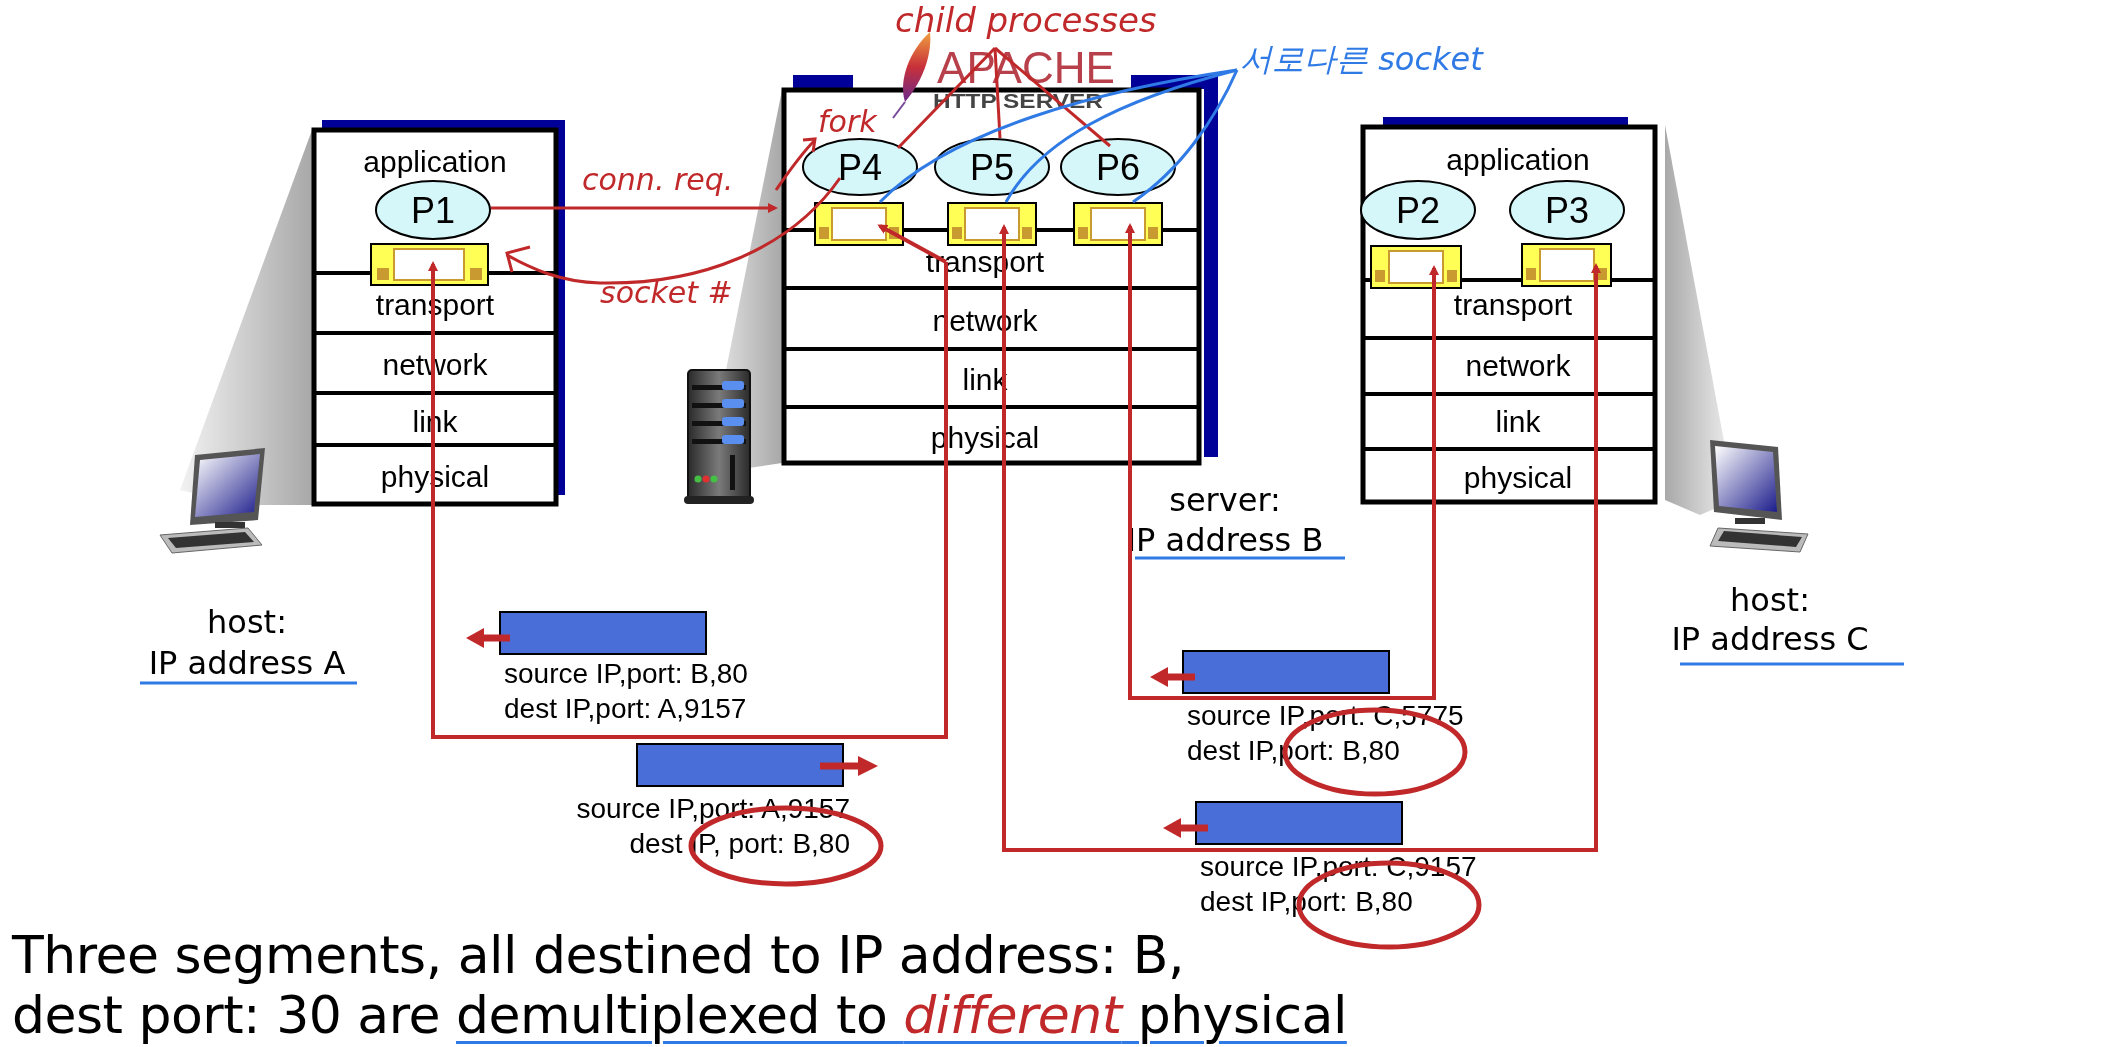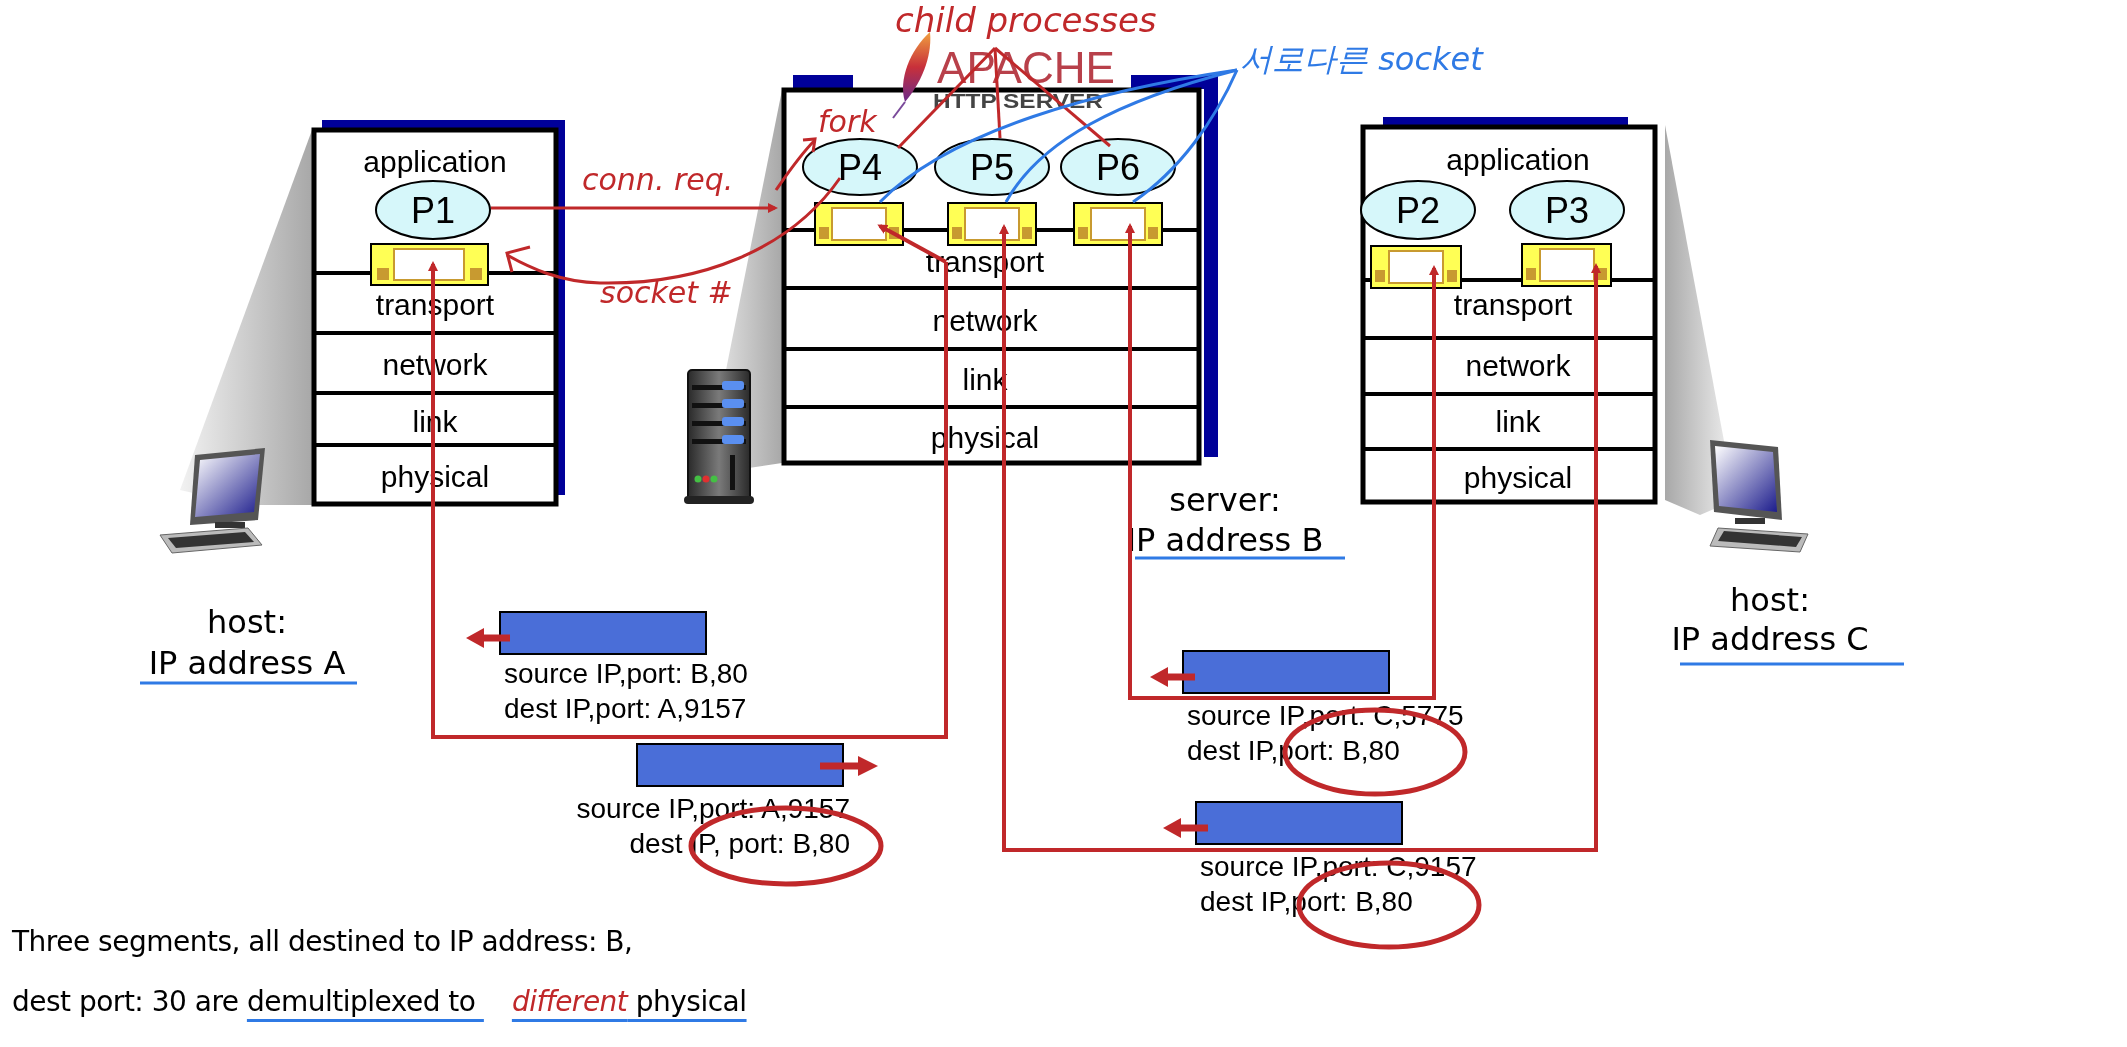--- a/index.html
+++ b/index.html
@@ -4,23 +4,23 @@
 <style>
   html, body { margin:0; padding:0; background:#ffffff; }
   body { width:2127px; height:1047px; position:relative; overflow:hidden; font-family:"Liberation Sans", sans-serif; }
   svg#diagram { position:absolute; left:0; top:0; }
   .layer-text { font-family:"Liberation Sans", sans-serif; font-size:30px; fill:#000; text-anchor:middle; }
   .proc-text { font-family:"Liberation Sans", sans-serif; font-size:36px; fill:#000; text-anchor:middle; }
   .seg-text { font-family:"Liberation Sans", sans-serif; font-size:28px; fill:#000; }
   .host-text { font-family:"DejaVu Sans", sans-serif; font-size:32px; fill:#000; text-anchor:middle; }
   .hand-red { font-family:"DejaVu Sans", sans-serif; font-size:30px; fill:#c0282a; font-style:italic; }
   .hand-blue { font-family:"DejaVu Sans", sans-serif; font-size:32px; fill:#2f7ae5; font-style:italic; }
-  .caption { position:absolute; left:12px; font-family:"DejaVu Sans", sans-serif; font-size:28px; color:#000; white-space:nowrap; letter-spacing:-0.5px;text-align:center; }
+  .caption { position:absolute; left:12px; font-family:"DejaVu Sans", sans-serif; font-size:52px; color:#000; white-space:nowrap; letter-spacing:-0.5px;text-align:center; }
   .caption .ul { text-decoration:underline; text-decoration-color:#2f7ae5; text-underline-offset:8px; text-decoration-thickness:3px; }
-  .caption .em { color:#c0282a; font-style:italic;margin-left:28px; }
+  .caption .em { color:#c0282a; font-style:italic; }
 </style>
 </head>
 <body>
 
 <svg id="diagram" width="2127" height="1047" viewBox="0 0 2127 1047" xmlns="http://www.w3.org/2000/svg">
   <defs>
     <linearGradient id="shadowL" x1="1" y1="0" x2="0" y2="0">
       <stop offset="0" stop-color="#a8a8a8"></stop>
       <stop offset="1" stop-color="#f2f2f2"></stop>
     </linearGradient>

